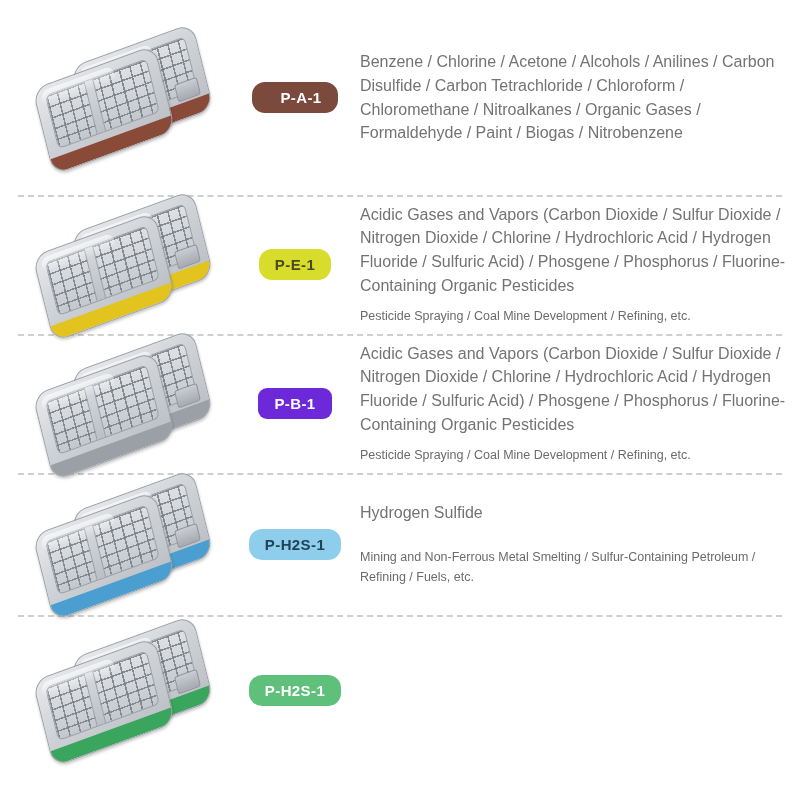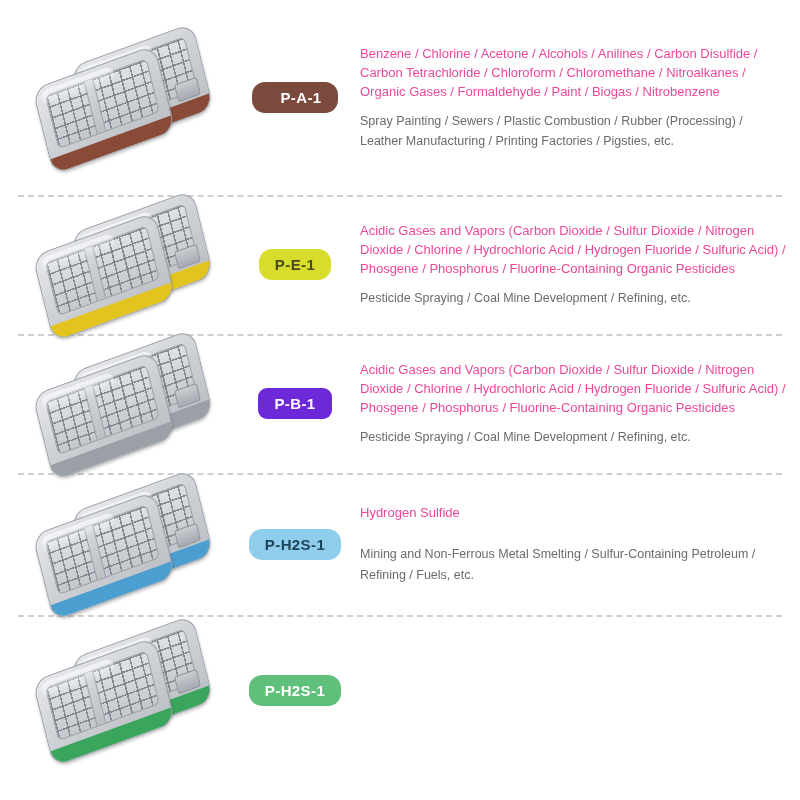--- a/index.html
+++ b/index.html
@@ -144,23 +144,23 @@
     white-space: nowrap;
     text-align: center;
   }
 
   
   .text-col {
     flex: 1;
     padding: 6px 0;
   }
   .primary {
-    font-size: 13px;
+    font-size: 16px;
     line-height: 1.48;
-    color: #ec4899;
+    color: #737373;
   }
   .secondary {
     margin-top: 9px;
     font-size: 12.5px;
     line-height: 1.62;
     color: #6b6b6b;
   }
 </style>
 </head>
 <body>
@@ -181,21 +181,20 @@
           <div class="gloss"></div>
           <div class="band" style="background:#8a4a38;"></div>
         </div>
       </div>
     </div>
     <div class="badge-col">
       <span class="badge" style="background:#7b4a3c;padding-left:28px;">P-A-1</span>
     </div>
     <div class="text-col">
       <div class="primary">Benzene / Chlorine / Acetone / Alcohols / Anilines / Carbon Disulfide / Carbon Tetrachloride / Chloroform / Chloromethane / Nitroalkanes / Organic Gases / Formaldehyde / Paint / Biogas / Nitrobenzene</div>
-      <div class="secondary">Spray Painting / Sewers / Plastic Combustion / Rubber (Processing) / Leather Manufacturing / Printing Factories / Pigsties, etc.</div>
     </div>
   </div>
 
   <div class="row" style="height:139px;">
     <div class="divider"></div>
     <div class="cart-col">
       <div class="cart-stage">
         <div class="cart back">
           <div class="grill"></div>
           <div class="gloss"></div>

